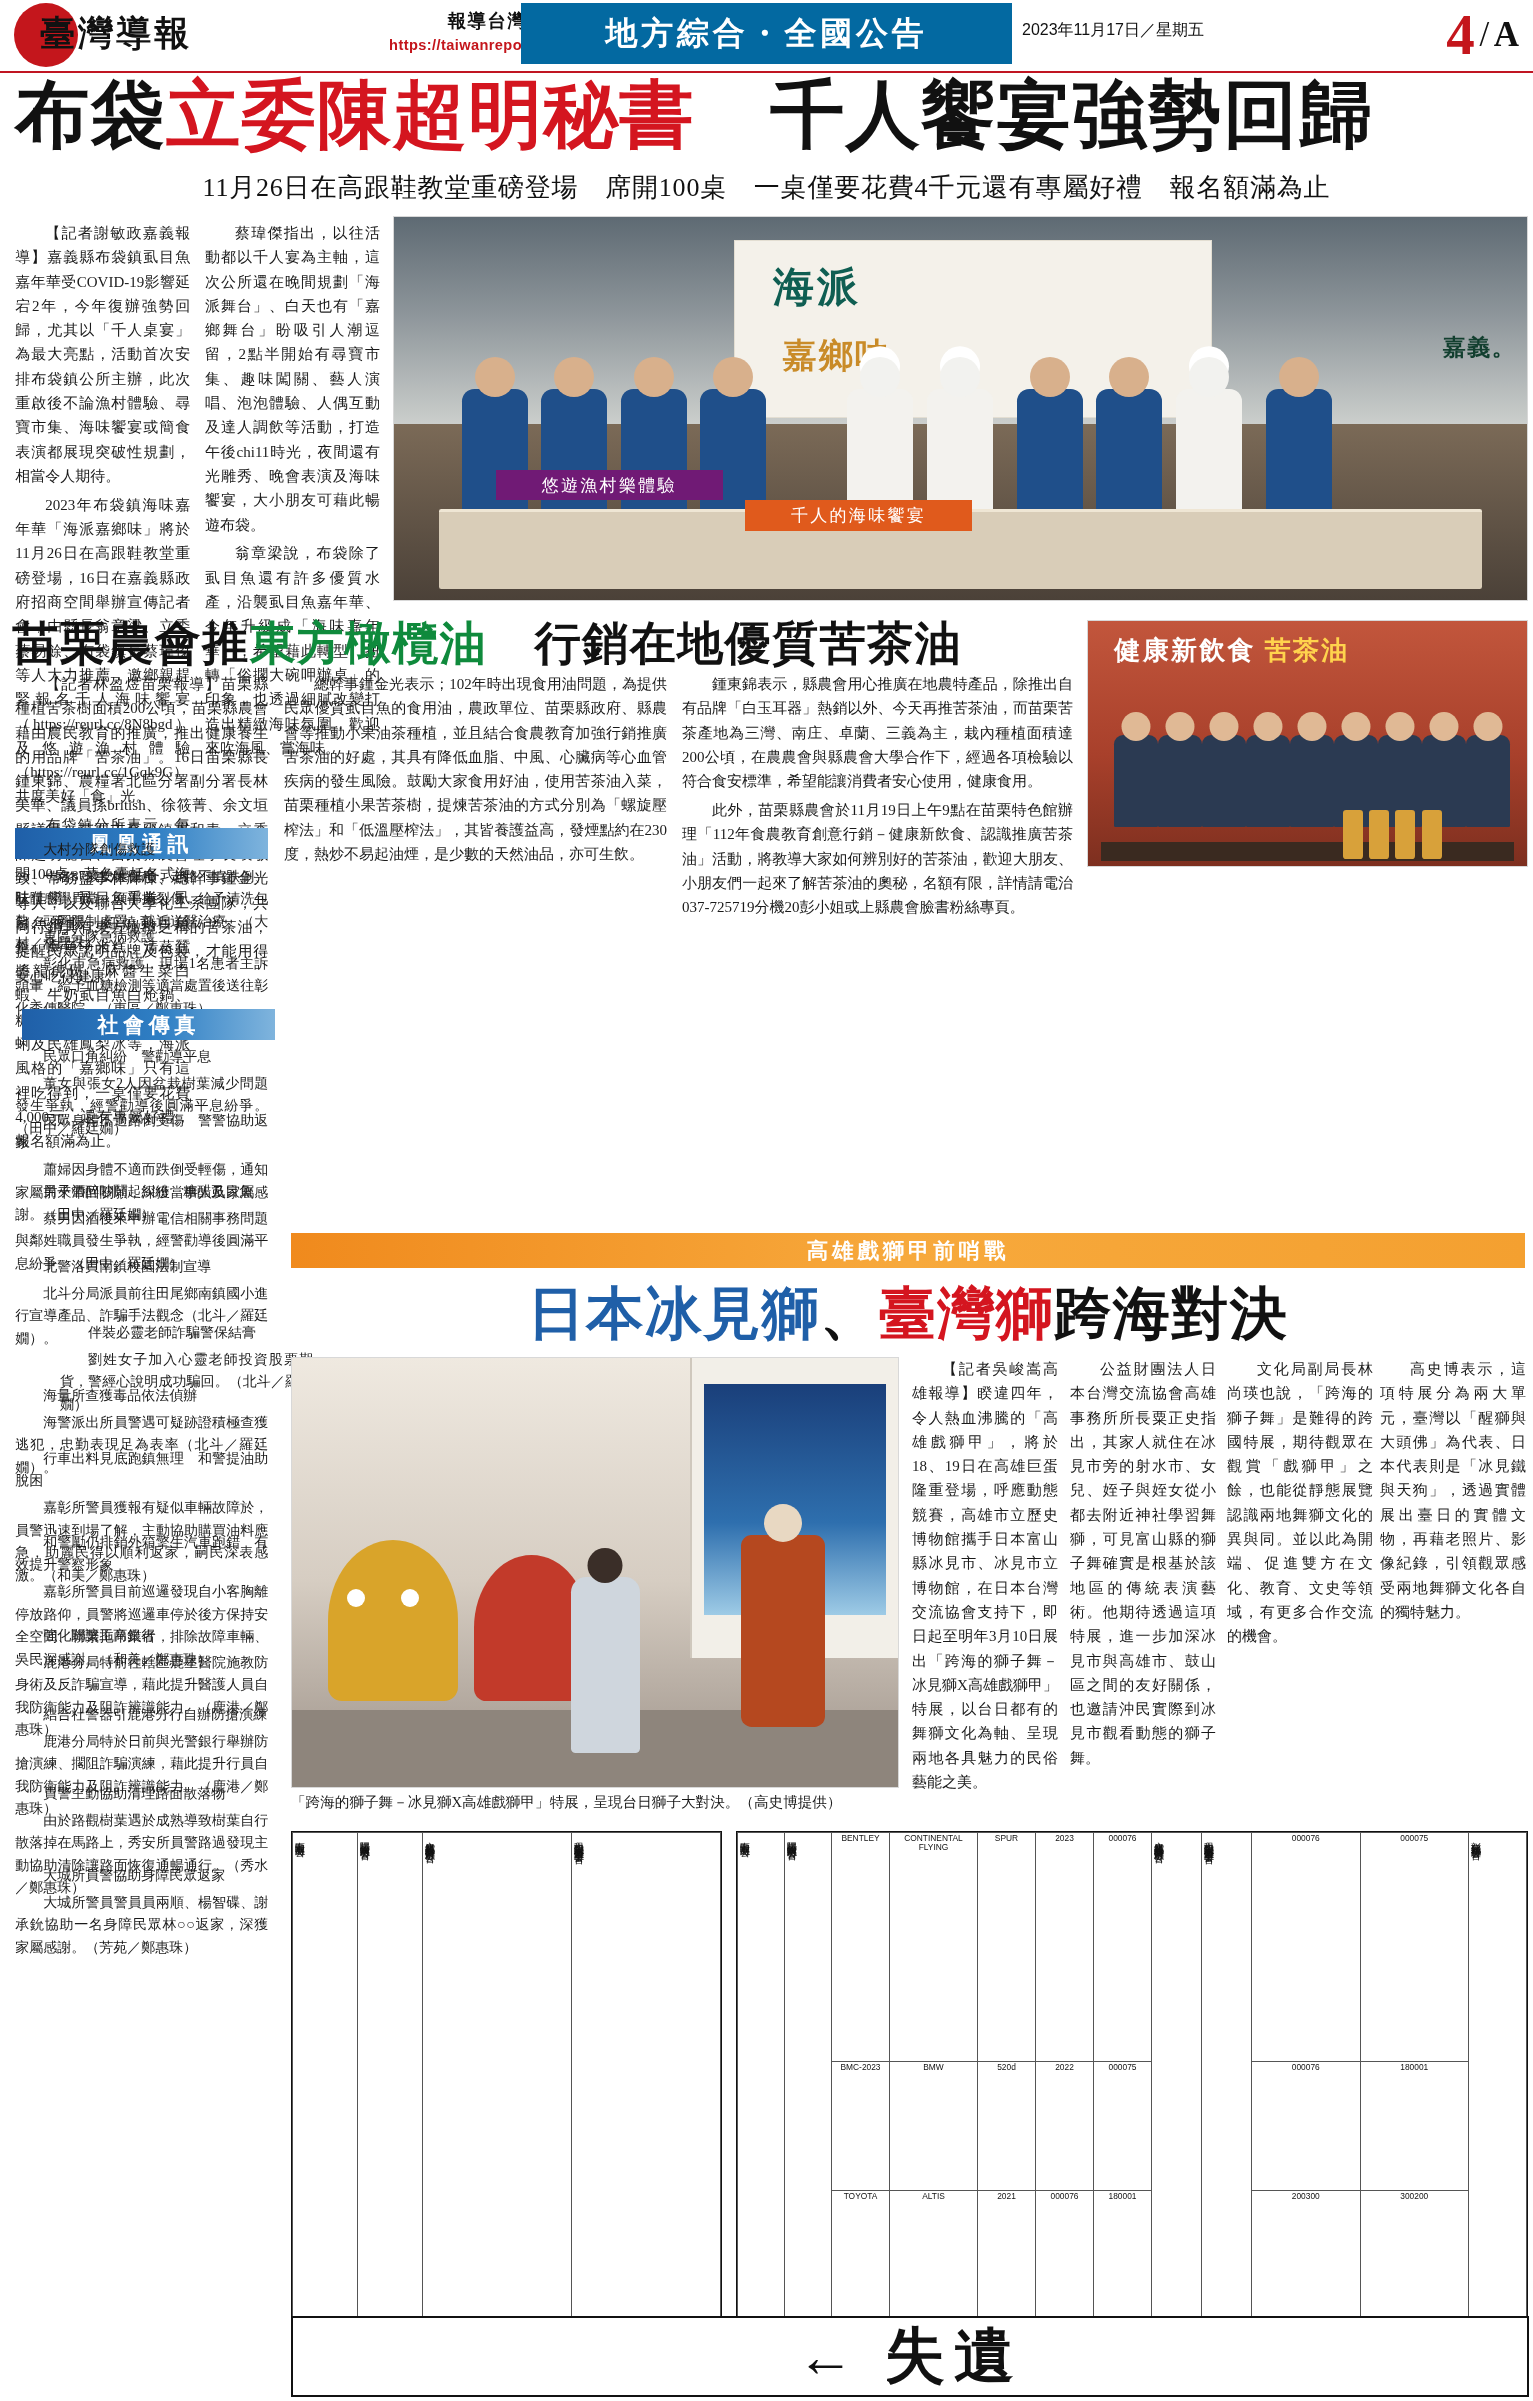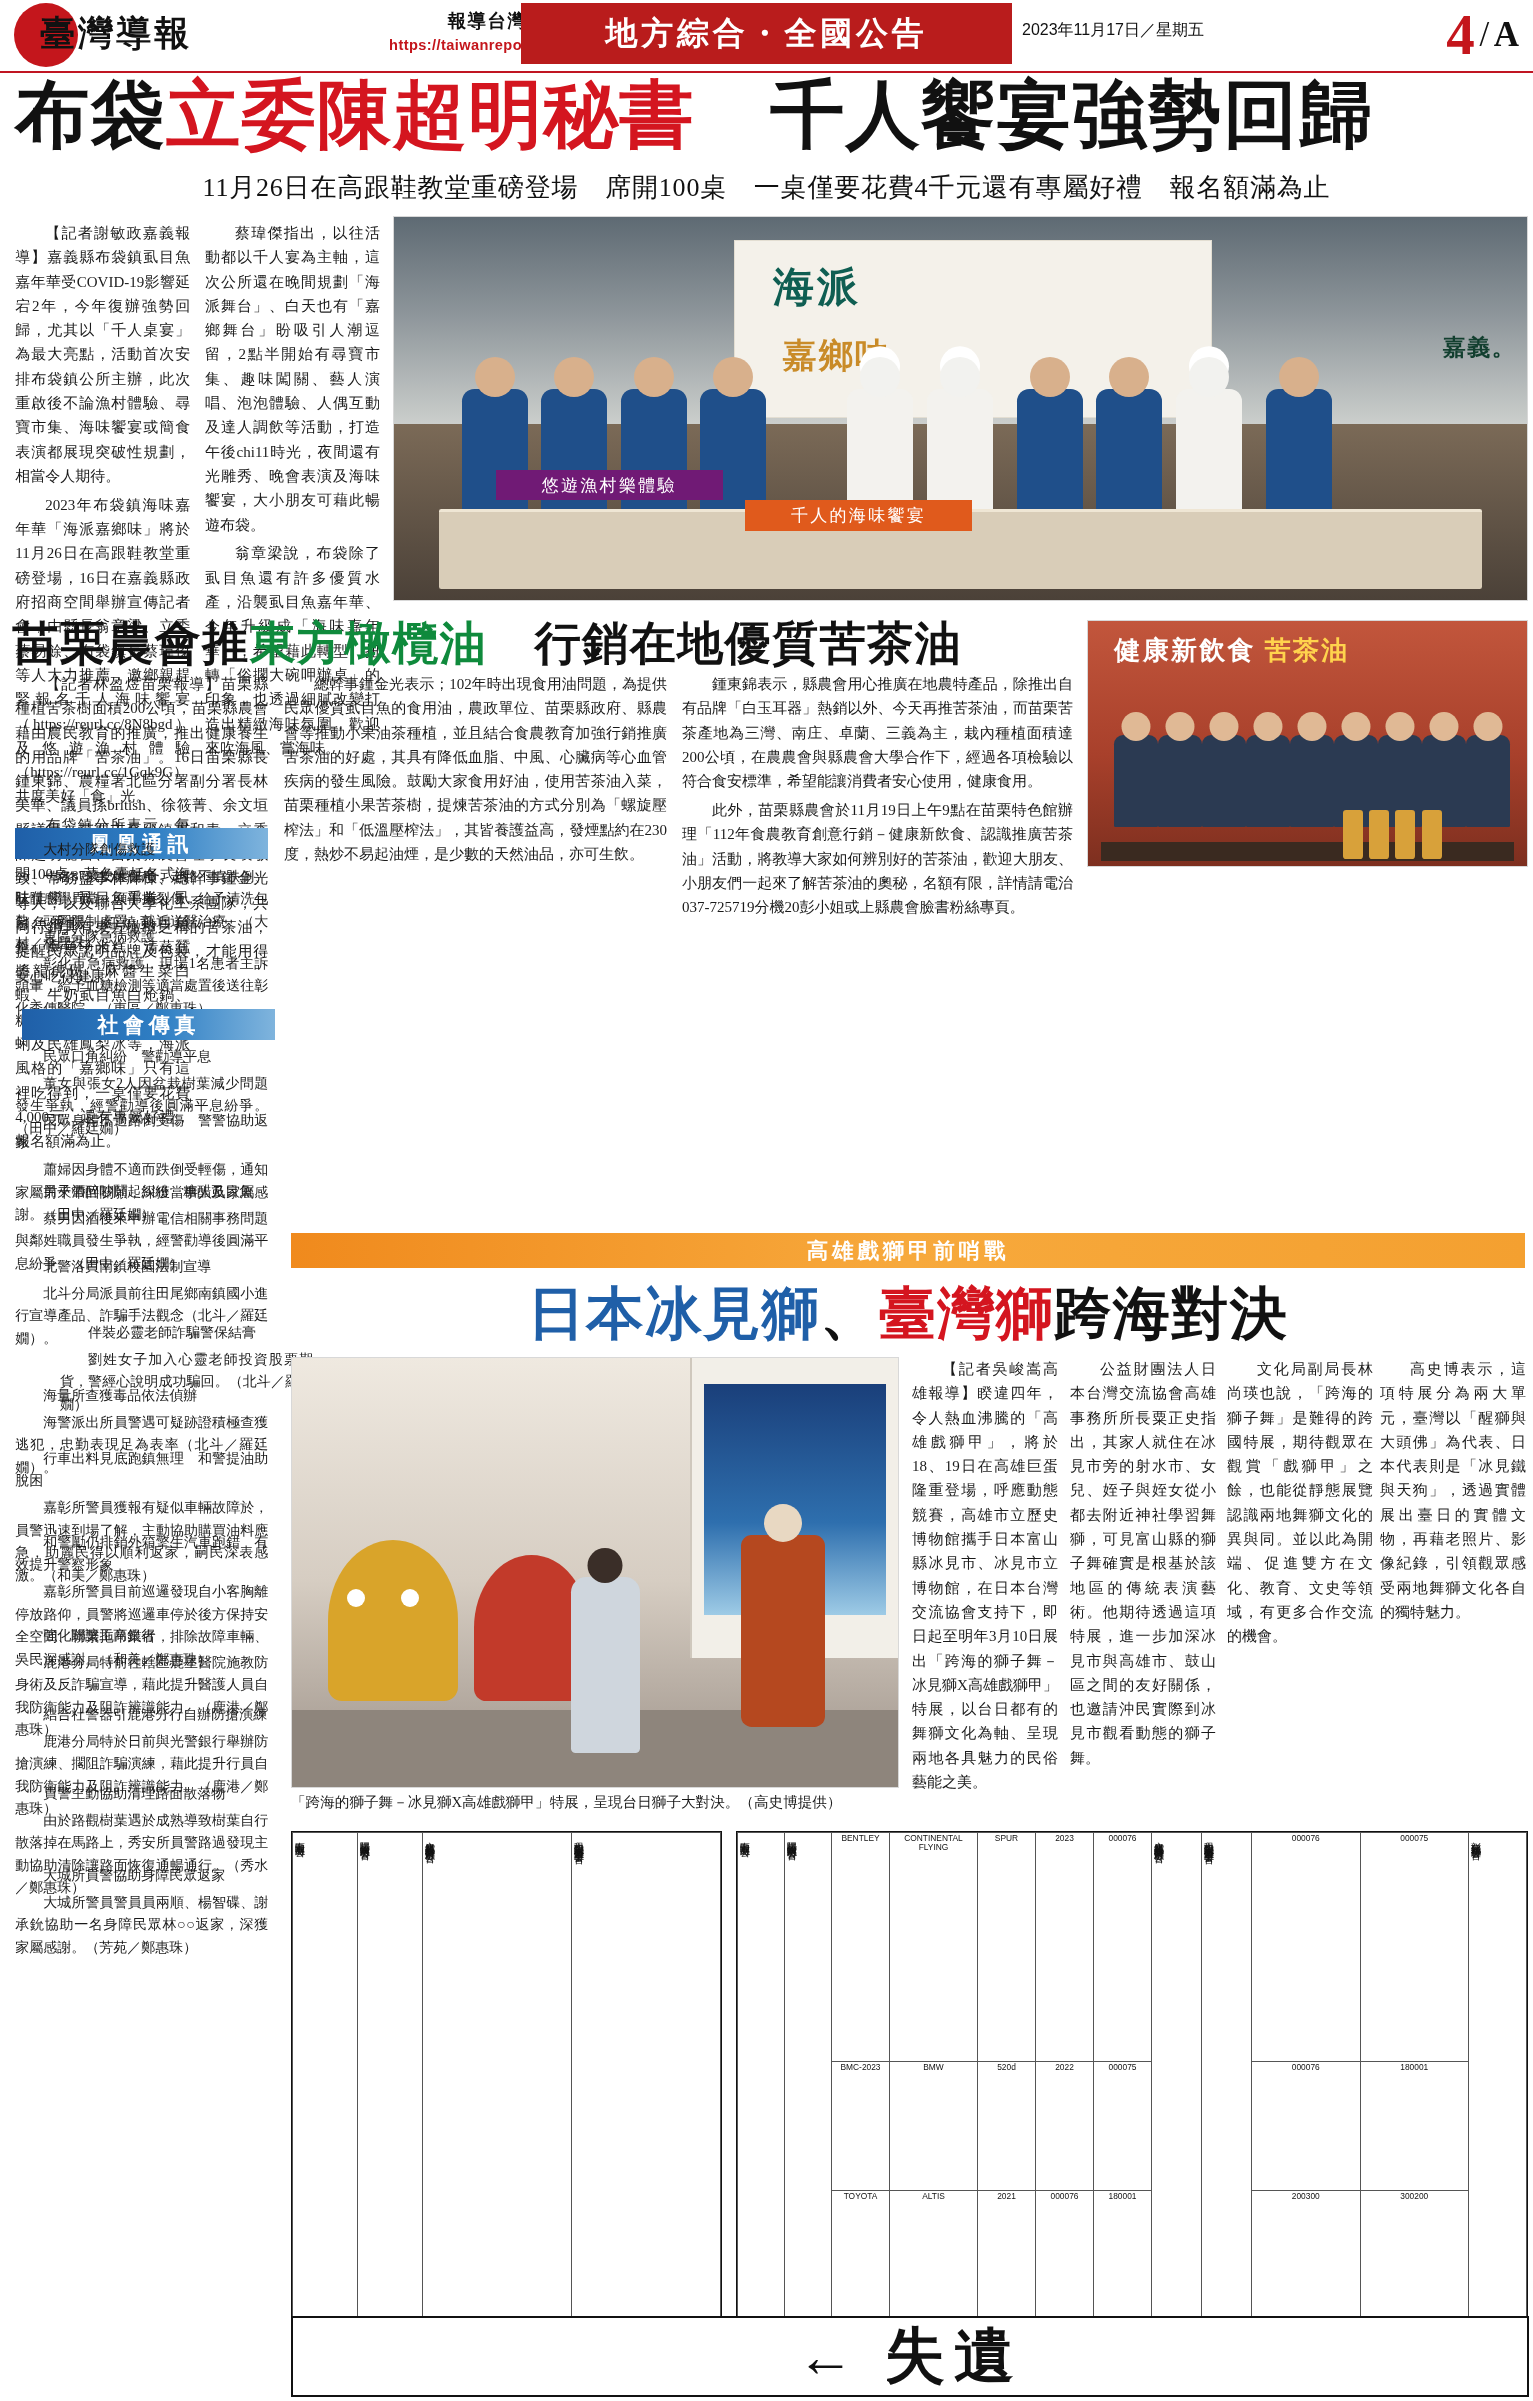--- a/index.html
+++ b/index.html
@@ -5,21 +5,21 @@
   html,body{margin:0;padding:0;background:#ffffff;}
   body{width:1533px;height:2401px;font-family:"Liberation Serif","DejaVu Serif",serif;color:#111;position:relative;overflow:hidden;}
   .page{position:relative;width:1533px;height:2401px;}
 
   
   .masthead{position:absolute;left:0;top:0;width:1533px;height:71px;background:#ffffff;border-bottom:2.3px solid #c01522;}
   .logo-circle{position:absolute;left:14px;top:3.1px;width:64px;height:64px;border-radius:50%;background:#c4161c;}
   .logo-text{position:absolute;left:40px;top:10.7px;width:184px;height:46px;display:flex;align-items:center;font-family:"Liberation Serif",serif;font-weight:700;font-size:35px;letter-spacing:3.1px;color:#111;}
   .mh-sub{position:absolute;left:426px;top:7.7px;width:123px;text-align:center;font-size:18.4px;font-weight:700;color:#111;letter-spacing:1.5px;}
   .mh-url{position:absolute;left:313px;top:37px;width:345px;text-align:center;font-size:14.6px;font-weight:700;color:#c4161c;font-family:"Liberation Sans",sans-serif;letter-spacing:0.4px;}
-  .mh-banner{position:absolute;left:521px;top:3.1px;width:491px;height:61px;background:#b91c1c;display:flex;align-items:center;justify-content:center;}
+  .mh-banner{position:absolute;left:521px;top:3.1px;width:491px;height:61px;background:#0369a1;display:flex;align-items:center;justify-content:center;}
   .mh-banner span{color:#fff;font-size:32px;font-weight:700;letter-spacing:3.8px;}
   .mh-date{position:absolute;left:882px;top:20px;width:322px;text-align:right;font-size:16px;color:#111;font-family:"Liberation Sans",sans-serif;}
   .mh-pageno{position:absolute;right:14px;top:1.5px;width:146px;height:66px;display:flex;align-items:center;justify-content:flex-end;gap:4.6px;}
   .mh-pageno .num{font-size:57px;font-weight:700;color:#c4161c;line-height:1;}
   .mh-pageno .slash{font-size:35px;color:#111;font-weight:400;}
   .mh-pageno .sec{font-size:35px;font-weight:700;color:#111;}
 
   
   .h1-wrap{position:absolute;left:0;top:74px;width:1533px;height:92px;}
   .h1{position:absolute;left:15.3px;top:0;width:1503px;font-size:74px;font-weight:700;letter-spacing:1.5px;line-height:1.12;white-space:nowrap;}

